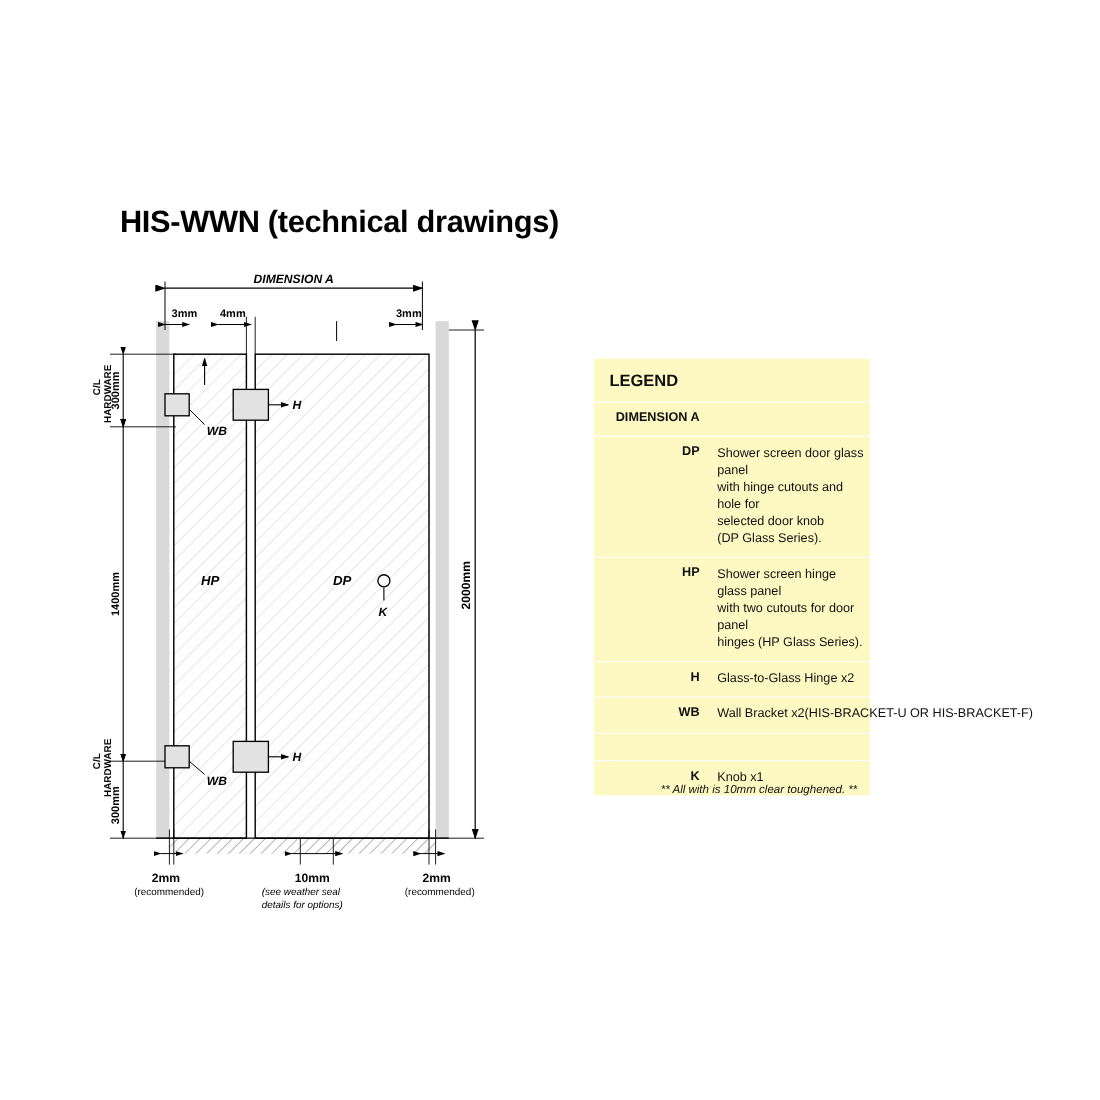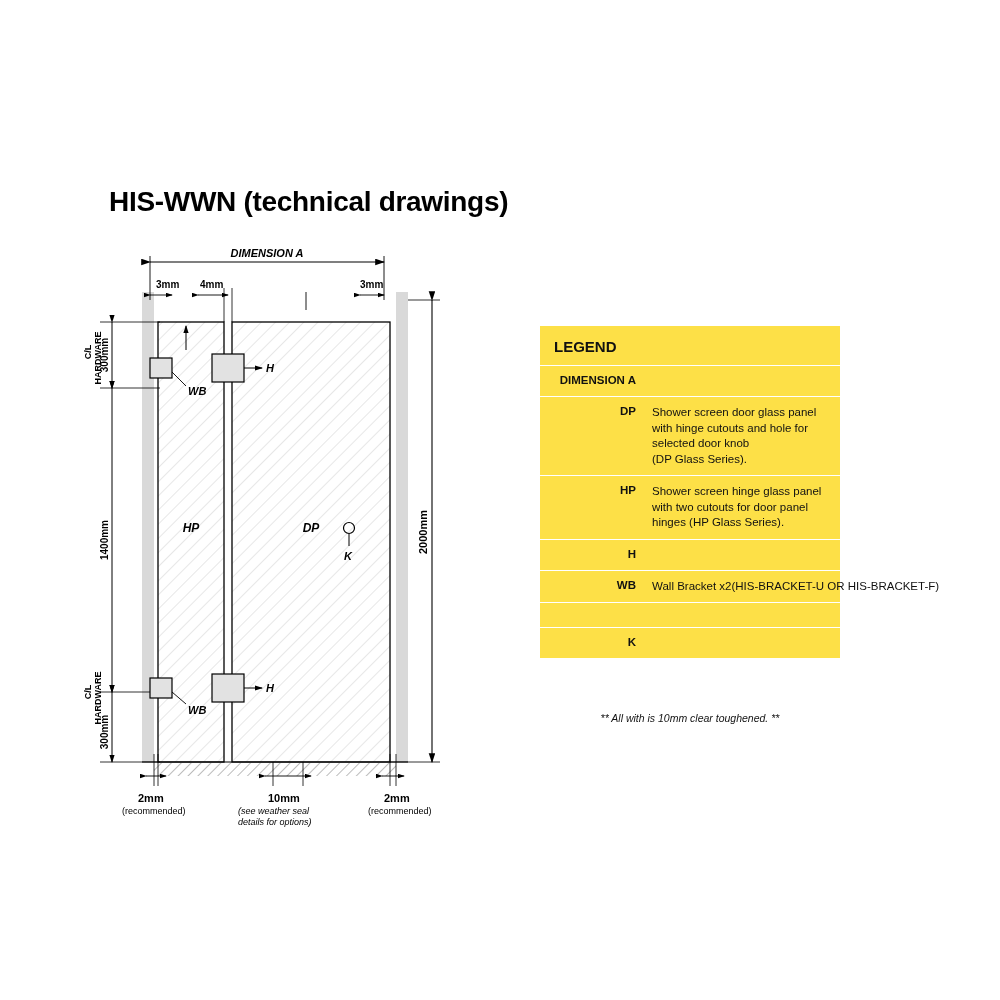--- a/index.html
+++ b/index.html
@@ -29,22 +29,22 @@
     position:absolute;
     left:60px; top:240px;
     width:420px; height:600px;
   }
   svg{display:block;}
 
   
   .legend{
     position:absolute;
     left:540px; top:326px;
-    width:300px;
-    background:#fde047;
+    width:251px;
+    background:#fef9c3;
     border:0;
   }
   .legend-title{
     font-size:15px;
     font-weight:bold;
     padding:12px 14px 10px 14px;
     color:#111;
     border-bottom:1px solid #ffffff;
   }
   .legend-row{
@@ -226,32 +226,34 @@
 
     <div class="legend-row">
       <div class="legend-key">HP</div>
       <div class="legend-desc">Shower screen hinge glass panel
 with two cutouts for door panel
 hinges (HP Glass Series).</div>
     </div>
 
     <div class="legend-row">
       <div class="legend-key">H</div>
+      <div class="legend-desc">Glass-to-Glass Hinge x2</div>
     </div>
 
     <div class="legend-row wide">
       <div class="legend-key">WB</div>
       <div class="legend-desc">Wall Bracket x2(HIS-BRACKET-U OR HIS-BRACKET-F)</div>
     </div>
 
     <div class="legend-row spacer">
       <div class="legend-key"></div>
       <div class="legend-desc"></div>
     </div>
 
     <div class="legend-row">
       <div class="legend-key">K</div>
+      <div class="legend-desc">Knob x1</div>
     </div>
   </div>
 
   <div class="legend-note">** All with is 10mm clear toughened. **</div>
 
 </div>
 
 </body></html>

